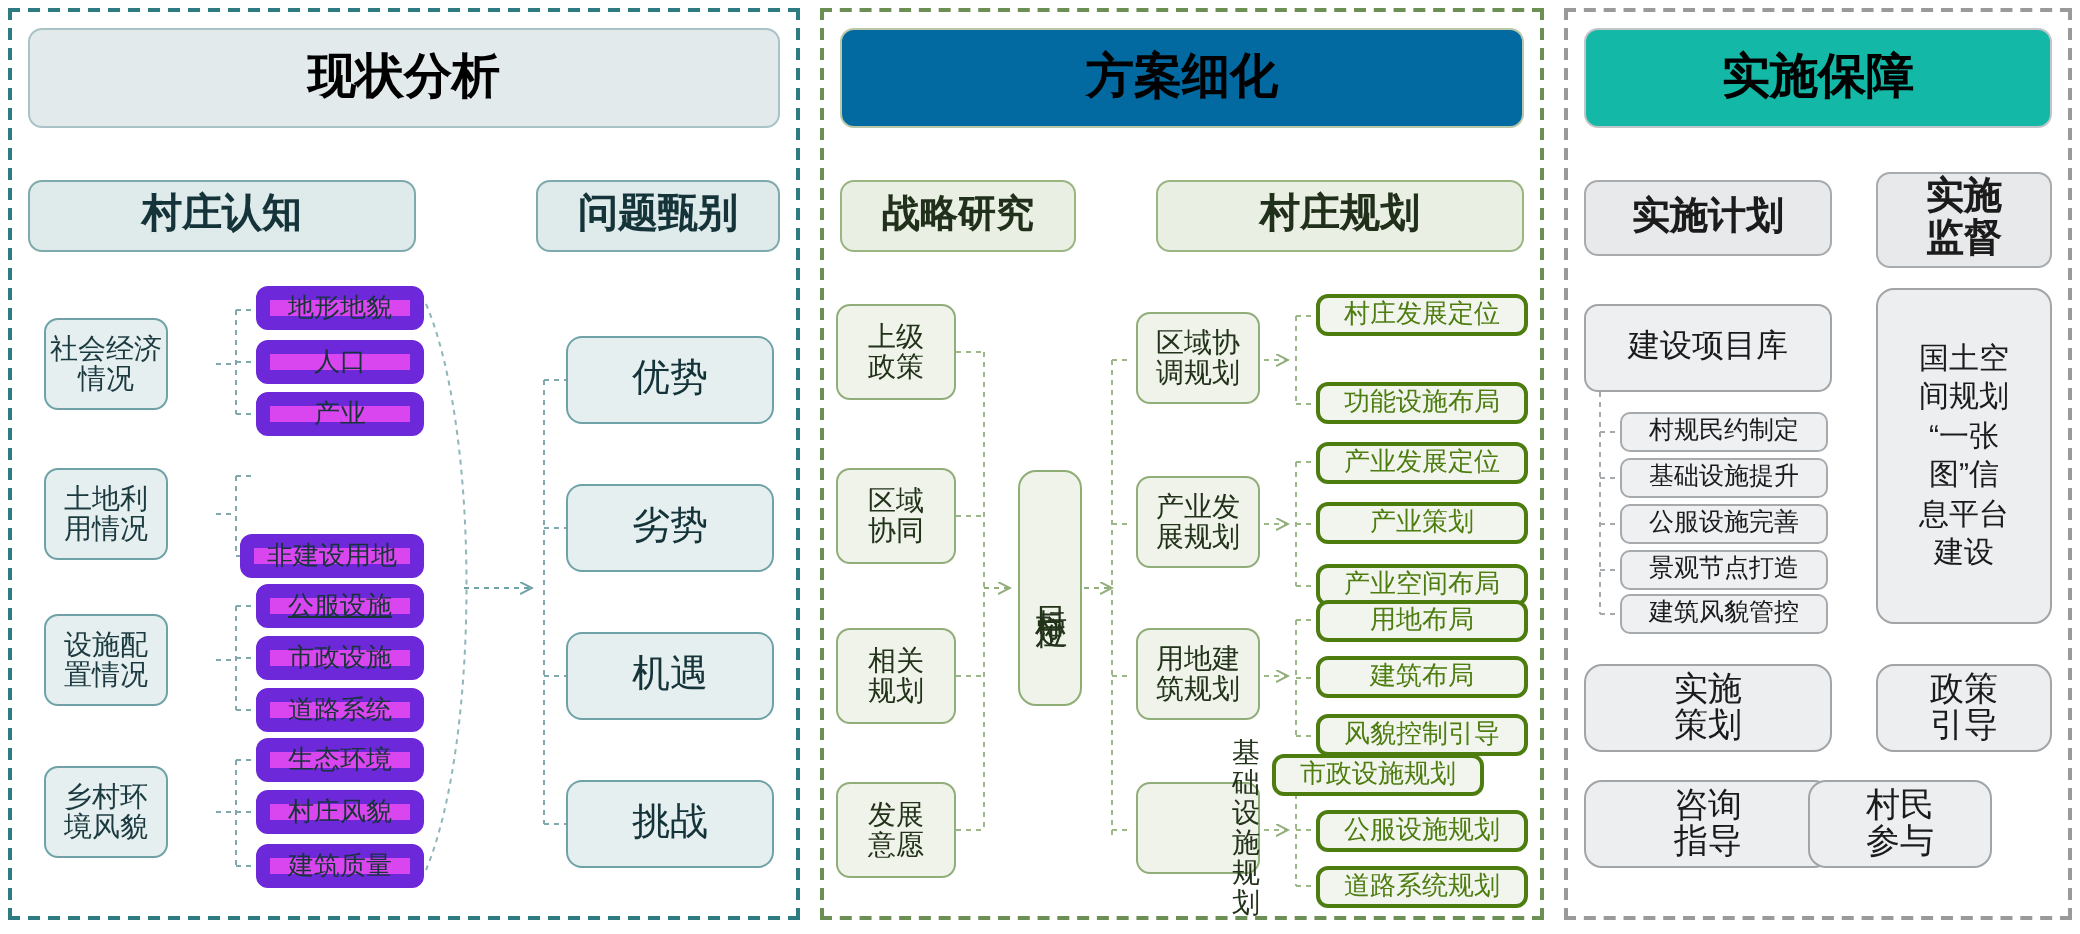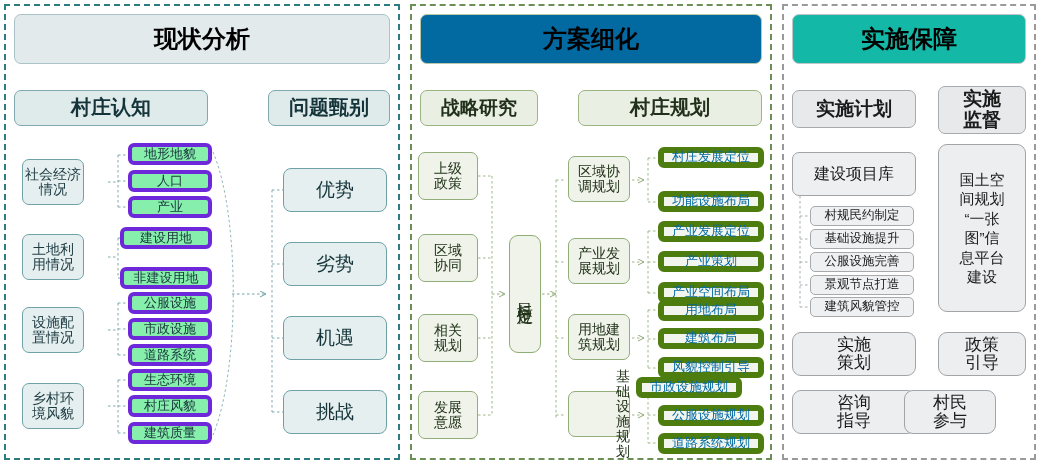--- a/index.html
+++ b/index.html
@@ -25,28 +25,28 @@
     text-align:center;line-height:1.08;
     border-radius:7px;
     color:#1a1a1a;
     white-space:pre-line;
   }
 
   
   .t-title{background:#e3eaec;border:1px solid #a9c3c6;font-weight:bold;color:#000;}
   .t-head {background:#dfeaea;border:1.2px solid #7fa9ad;font-weight:bold;color:#14343a;}
   .t-cat  {background:#e6efef;border:1.4px solid #6fa2a7;color:#1b3a40;}
-  .t-leaf {background:#86efac;border:4px solid #6d28d9;color:#16343a;border-radius:6px;}
+  .t-leaf {background:#d946ef;border:7px solid #6d28d9;color:#16343a;border-radius:6px;}
   .t-out  {background:#e6efef;border:1.4px solid #6fa2a7;color:#14343a;border-radius:8px;}
 
   
   .g-title{background:#0369a1;border:1px solid #b8c8a8;font-weight:bold;color:#000;}
   .g-head {background:#eaefe4;border:1.2px solid #9ab582;font-weight:bold;color:#21301a;}
   .g-cat  {background:#eff3ea;border:1.4px solid #91ad79;color:#22331a;}
-  .g-leaf {background:#f2f5ee;border:6px solid #4d7c0f;color:#0369a1;border-radius:6px;}
+  .g-leaf {background:#f2f5ee;border:2px solid #4d7c0f;color:#4d7c0f;border-radius:6px;}
   .g-goal {background:#eff3ea;border:1.5px solid #8fae75;color:#22331a;border-radius:9px;
            writing-mode:vertical-rl;text-orientation:upright;letter-spacing:2px;}
 
   
   .n-title{background:#14b8a6;border:1px solid #c3c6c9;font-weight:bold;color:#000;}
   .n-head {background:#e7e9eb;border:1.2px solid #a8abae;font-weight:bold;color:#1b1b1b;}
   .n-cat  {background:#edeff1;border:1.3px solid #a2a5a8;color:#1b1b1b;}
   .n-leaf {background:#eef0f2;border:1px solid #a7aaad;color:#1b1b1b;border-radius:5px;}
   .n-big  {background:#eceef0;border:1.4px solid #a2a5a8;color:#1b1b1b;border-radius:9px;}
 
@@ -167,24 +167,23 @@
 用情况</div>
   <div class="bx t-cat" style="left:22px;top:307px;width:62px;height:46px;font-size:14px;">设施配
 置情况</div>
   <div class="bx t-cat" style="left:22px;top:383px;width:62px;height:46px;font-size:14px;">乡村环
 境风貌</div>
 
   <div class="bx t-leaf" style="left:128px;top:143px;width:84px;height:22px;font-size:13px;">地形地貌</div>
   <div class="bx t-leaf" style="left:128px;top:170px;width:84px;height:22px;font-size:13px;">人口</div>
   <div class="bx t-leaf" style="left:128px;top:196px;width:84px;height:22px;font-size:13px;">产业</div>
 
-  <div class="bx t-leaf" style="left:120px;top:227px;width:92px;height:22px;font-size:13px;">建设用地</div>
   <div class="bx t-leaf" style="left:120px;top:267px;width:92px;height:22px;font-size:13px;">非建设用地</div>
 
-  <div class="bx t-leaf" style="left:128px;top:292px;width:84px;height:22px;font-size:13px;">公服设施</div>
+  <div class="bx t-leaf" style="left:128px;top:292px;width:84px;height:22px;font-size:13px;text-decoration:underline;">公服设施</div>
   <div class="bx t-leaf" style="left:128px;top:318px;width:84px;height:22px;font-size:13px;">市政设施</div>
   <div class="bx t-leaf" style="left:128px;top:344px;width:84px;height:22px;font-size:13px;">道路系统</div>
 
   <div class="bx t-leaf" style="left:128px;top:369px;width:84px;height:22px;font-size:13px;">生态环境</div>
   <div class="bx t-leaf" style="left:128px;top:395px;width:84px;height:22px;font-size:13px;">村庄风貌</div>
   <div class="bx t-leaf" style="left:128px;top:422px;width:84px;height:22px;font-size:13px;">建筑质量</div>
 
   <div class="bx t-out" style="left:283px;top:168px;width:104px;height:44px;font-size:19px;">优势</div>
   <div class="bx t-out" style="left:283px;top:242px;width:104px;height:44px;font-size:19px;">劣势</div>
   <div class="bx t-out" style="left:283px;top:316px;width:104px;height:44px;font-size:19px;">机遇</div>

